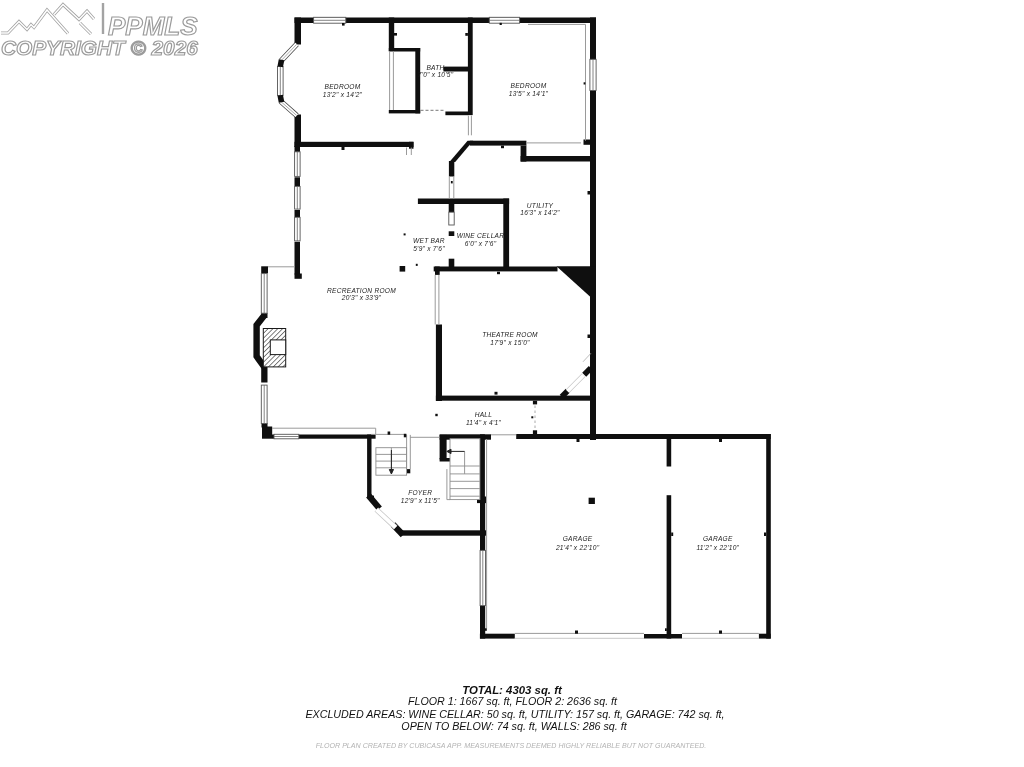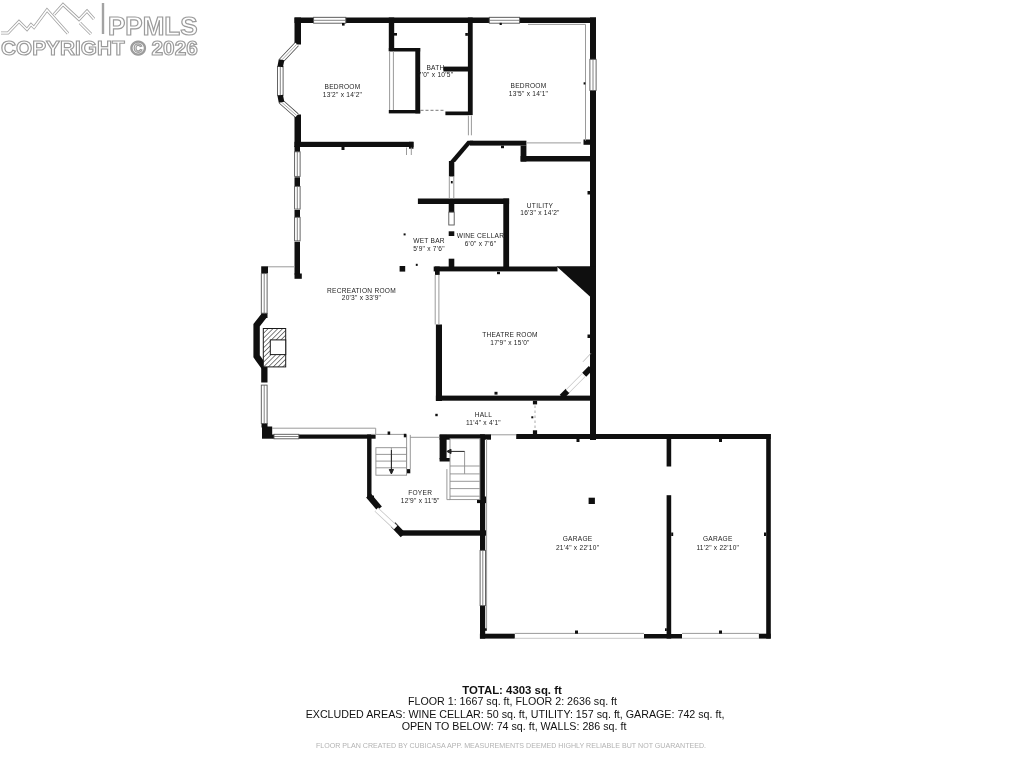--- a/index.html
+++ b/index.html
@@ -1,17 +1,17 @@
 <!DOCTYPE html>
 <html><head>
 <meta charset="utf-8">
 <style>
   html,body{margin:0;padding:0;background:#ffffff;}
   #page{position:relative;opacity:0.999;will-change:transform;width:1024px;height:767px;background:#f0abfc;overflow:hidden;
-        font-family:"Liberation Sans", sans-serif;}
+        font-family:"Liberation Sans", sans-serif;font-style:italic;}
   svg{position:absolute;left:0;top:0;}
   text{font-family:"Liberation Sans", sans-serif;}
 </style>
 </head>
 <body>
 <div id="page">
 <svg width="1024" height="767" viewBox="0 0 1024 767">
 <defs>
   <pattern id="hatch" width="3.4" height="3.4" patternUnits="userSpaceOnUse" patternTransform="rotate(45)">
     <rect width="3.4" height="3.4" fill="#ffffff"></rect>

